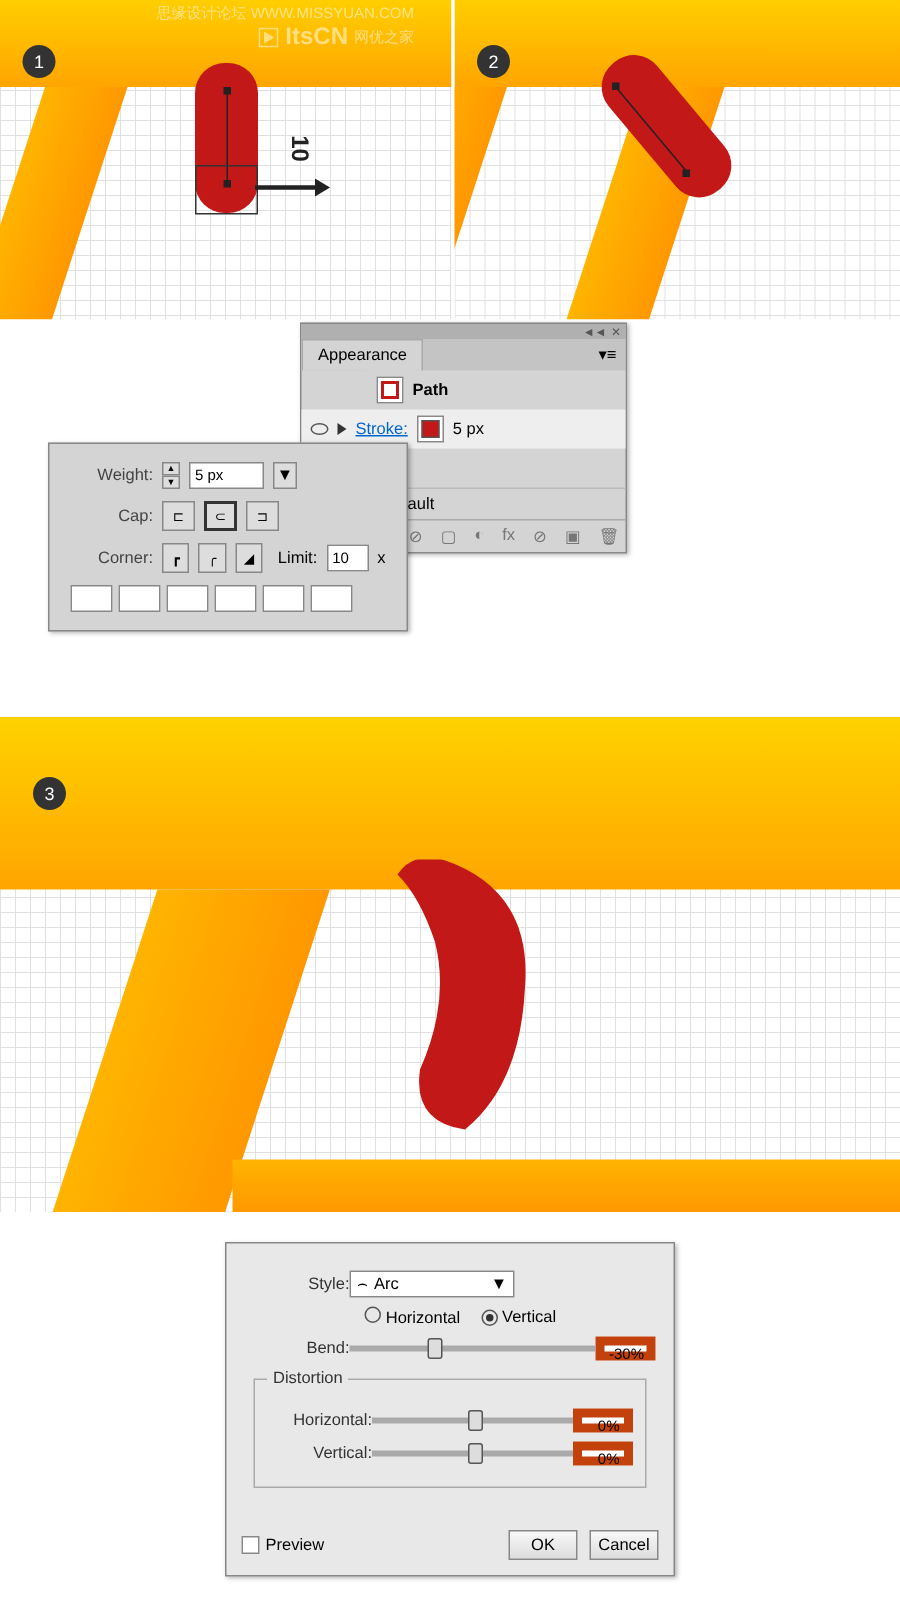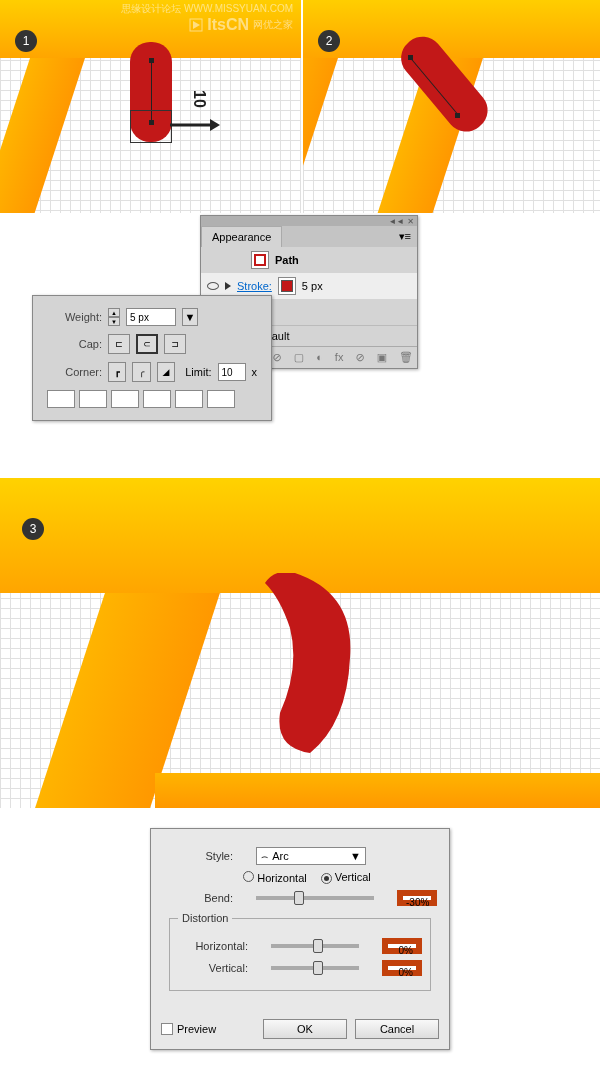--- a/index.html
+++ b/index.html
@@ -8,21 +8,21 @@
 .artboard { position: relative; overflow: hidden; }
 .grid-bg { background-image: linear-gradient(#e0e0e0 1px, transparent 1px), linear-gradient(90deg, #e0e0e0 1px, transparent 1px); background-size: 10px 10px; background-color: #fff; }
 .bar-top { position: absolute; top: 0; left: 0; right: 0; background: linear-gradient(#ffce00, #ffa500); }
 .bar-left { position: absolute; background: linear-gradient(90deg, #ffb400, #ff9800); transform-origin: top right; }
 .step-badge { position: absolute; top: 30px; left: 15px; width: 22px; height: 22px; border-radius: 50%; background: #333; color: #fff; display: flex; align-items: center; justify-content: center; font-size: 12px; }
 .pill-shape { position: absolute; background: #c21818; border-radius: 20px; }
 .sel-point { position: absolute; width: 5px; height: 5px; background: #222; }
 .sel-box { position: absolute; border: 1px solid #333; }
 .arrow { position: absolute; }
 .dim-label { position: absolute; font-size: 16px; font-weight: bold; color: #222; transform: rotate(90deg); }
-.watermark { position: absolute; top: 2px; right: 8px; color: rgba(255,255,255,0.5); font-size: 10px; text-align: right; }
+.watermark { position: absolute; top: 2px; right: 25px; color: rgba(255,255,255,0.5); font-size: 10px; text-align: right; }
 .panel { background: #d4d4d4; border: 1px solid #888; box-shadow: 1px 1px 3px rgba(0,0,0,0.3); }
 .panel-tab { display: inline-block; background: #d4d4d4; padding: 4px 10px; border: 1px solid #aaa; border-bottom: none; font-size: 11px; }
 .panel-head { background: #b0b0b0; height: 10px; display: flex; justify-content: flex-end; align-items: center; padding: 0 3px; gap: 3px; }
 .panel-head span { font-size: 8px; color: #555; }
 .app-row { display: flex; align-items: center; padding: 4px 6px; gap: 6px; }
 .swatch { width: 18px; height: 18px; border: 1px solid #888; background: #fff; display: flex; align-items: center; justify-content: center; }
 .swatch-inner { width: 12px; height: 12px; border: 2px solid #c21818; }
 .swatch-fill { width: 12px; height: 12px; background: #c21818; border: 1px solid #555; }
 .swatch-none { width: 12px; height: 12px; background: #fff; position: relative; }
 .swatch-none::after { content:''; position:absolute; left:0; right:0; top:50%; border-top:2px solid red; transform: rotate(-45deg); }
@@ -35,28 +35,28 @@
 .step-btn { width: 12px; height: 9px; border: 1px solid #888; background: #ddd; font-size: 6px; display:flex; align-items:center; justify-content:center; }
 .icon-btn { width: 22px; height: 20px; border: 1px solid #888; background: #ddd; display: inline-flex; align-items: center; justify-content: center; font-size: 9px; }
 .icon-btn.selected { border: 2px solid #333; }
 .dropdown-arrow { width: 16px; height: 18px; border: 1px solid #888; background: #ddd; display:flex; align-items:center; justify-content:center; }
 .checkbox { width: 12px; height: 12px; border: 1px solid #888; background: #fff; display:inline-block; margin-right: 4px; }
 .panel-foot { border-top: 1px solid #aaa; display:flex; justify-content:flex-end; padding: 4px; gap: 12px; }
 .panel-foot span { font-size: 11px; color: #777; }
 .dashed-btn { width: 30px; height: 16px; border: 1px dashed #aaa; display:inline-block; }
 fieldset { border: 1px solid #aaa; padding: 8px; margin: 6px; }
 legend { padding: 0 4px; font-size: 11px; color: #333; }
-.slider-row { display: flex; align-items: center; gap: 23px; margin: 6px 0; }
+.slider-row { display: flex; align-items: center; gap: 0; margin: 6px 0; }
 .slider-label { width: 70px; text-align: right; font-size: 11px; color: #333; }
 .slider { flex: 1; height: 4px; background: #aaa; position: relative; }
 .slider-thumb { position: absolute; top: -5px; width: 10px; height: 14px; background: #ddd; border: 1px solid #555; border-radius: 2px; }
 .slider-val { width: 40px; height: 16px; border: 6px solid #c2410c; background: #fff; font-size: 10px; text-align: right; padding: 1px 3px; }
 .radio { width: 11px; height: 11px; border: 1px solid #555; border-radius: 50%; display:inline-flex; align-items:center; justify-content:center; margin-right:3px; }
 .radio.checked::after { content:''; width:5px; height:5px; background:#333; border-radius:50%; }
-.btn { width: 84px; height: 20px; border: 1px solid #888; background: linear-gradient(#f8f8f8,#ddd); font-size: 11px; display:inline-flex; align-items:center; justify-content:center; }
+.btn { width: 46px; height: 20px; border: 1px solid #888; background: linear-gradient(#f8f8f8,#ddd); font-size: 11px; display:inline-flex; align-items:center; justify-content:center; }
 .dlg-title { background: linear-gradient(#eee,#ccc); padding: 6px 8px; font-size: 11px; border-bottom: 1px solid #aaa; }
 .dlg-foot { display:flex; align-items:center; padding: 10px; }
 .curve-shape { position: absolute; }
 </style>
 </head>
 <body>
 
 <div class="row">
   <div class="artboard" style="width:301px; height:213px;">
     <div class="grid-bg" style="position:absolute; inset:0;"></div>

